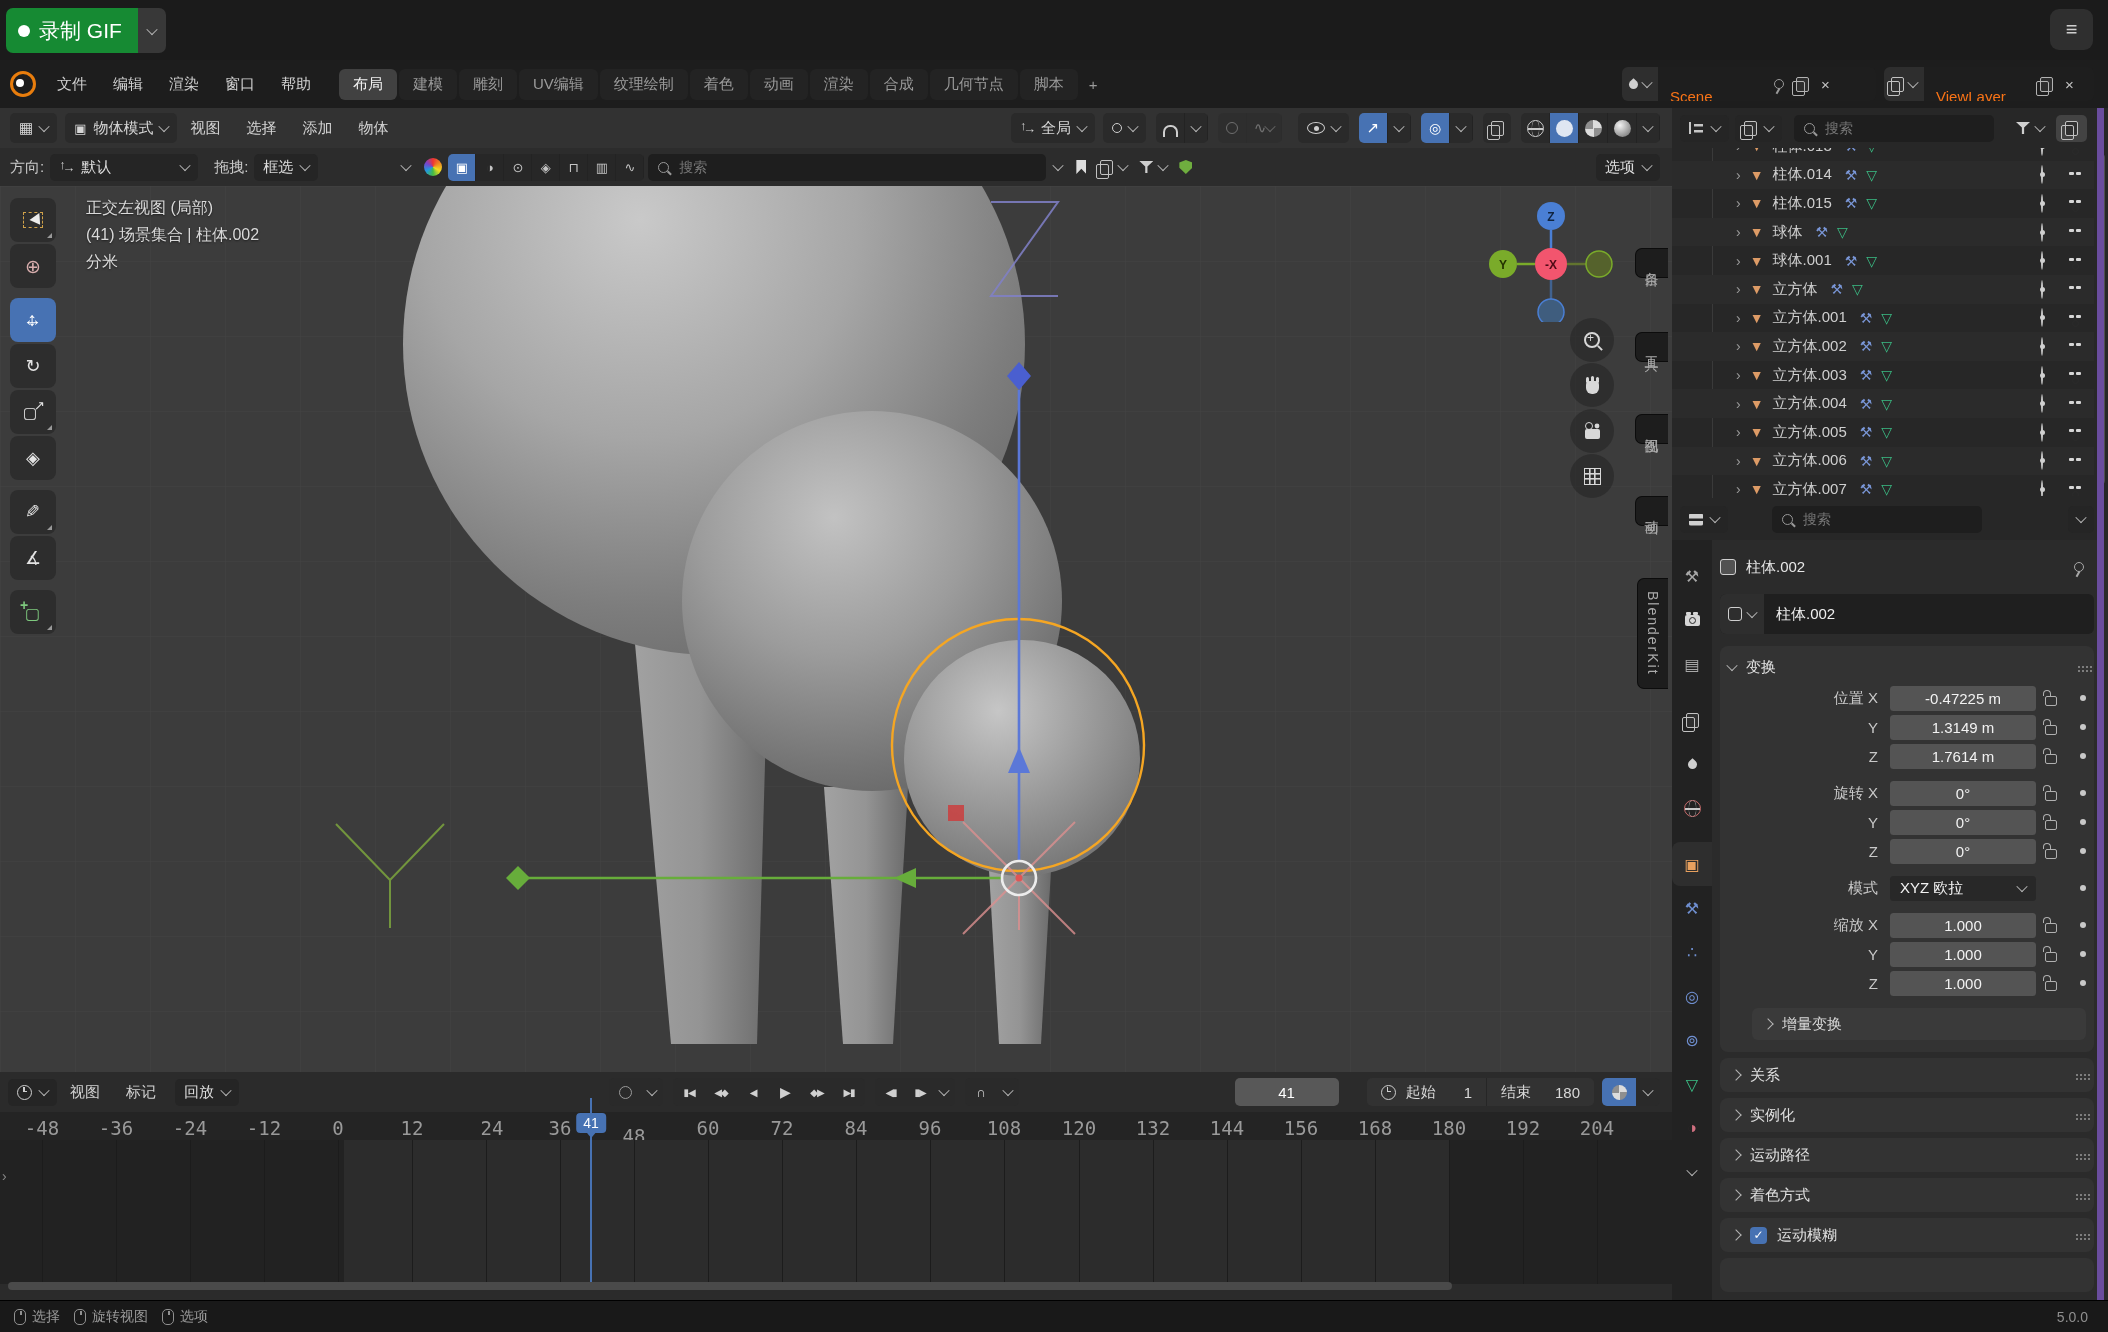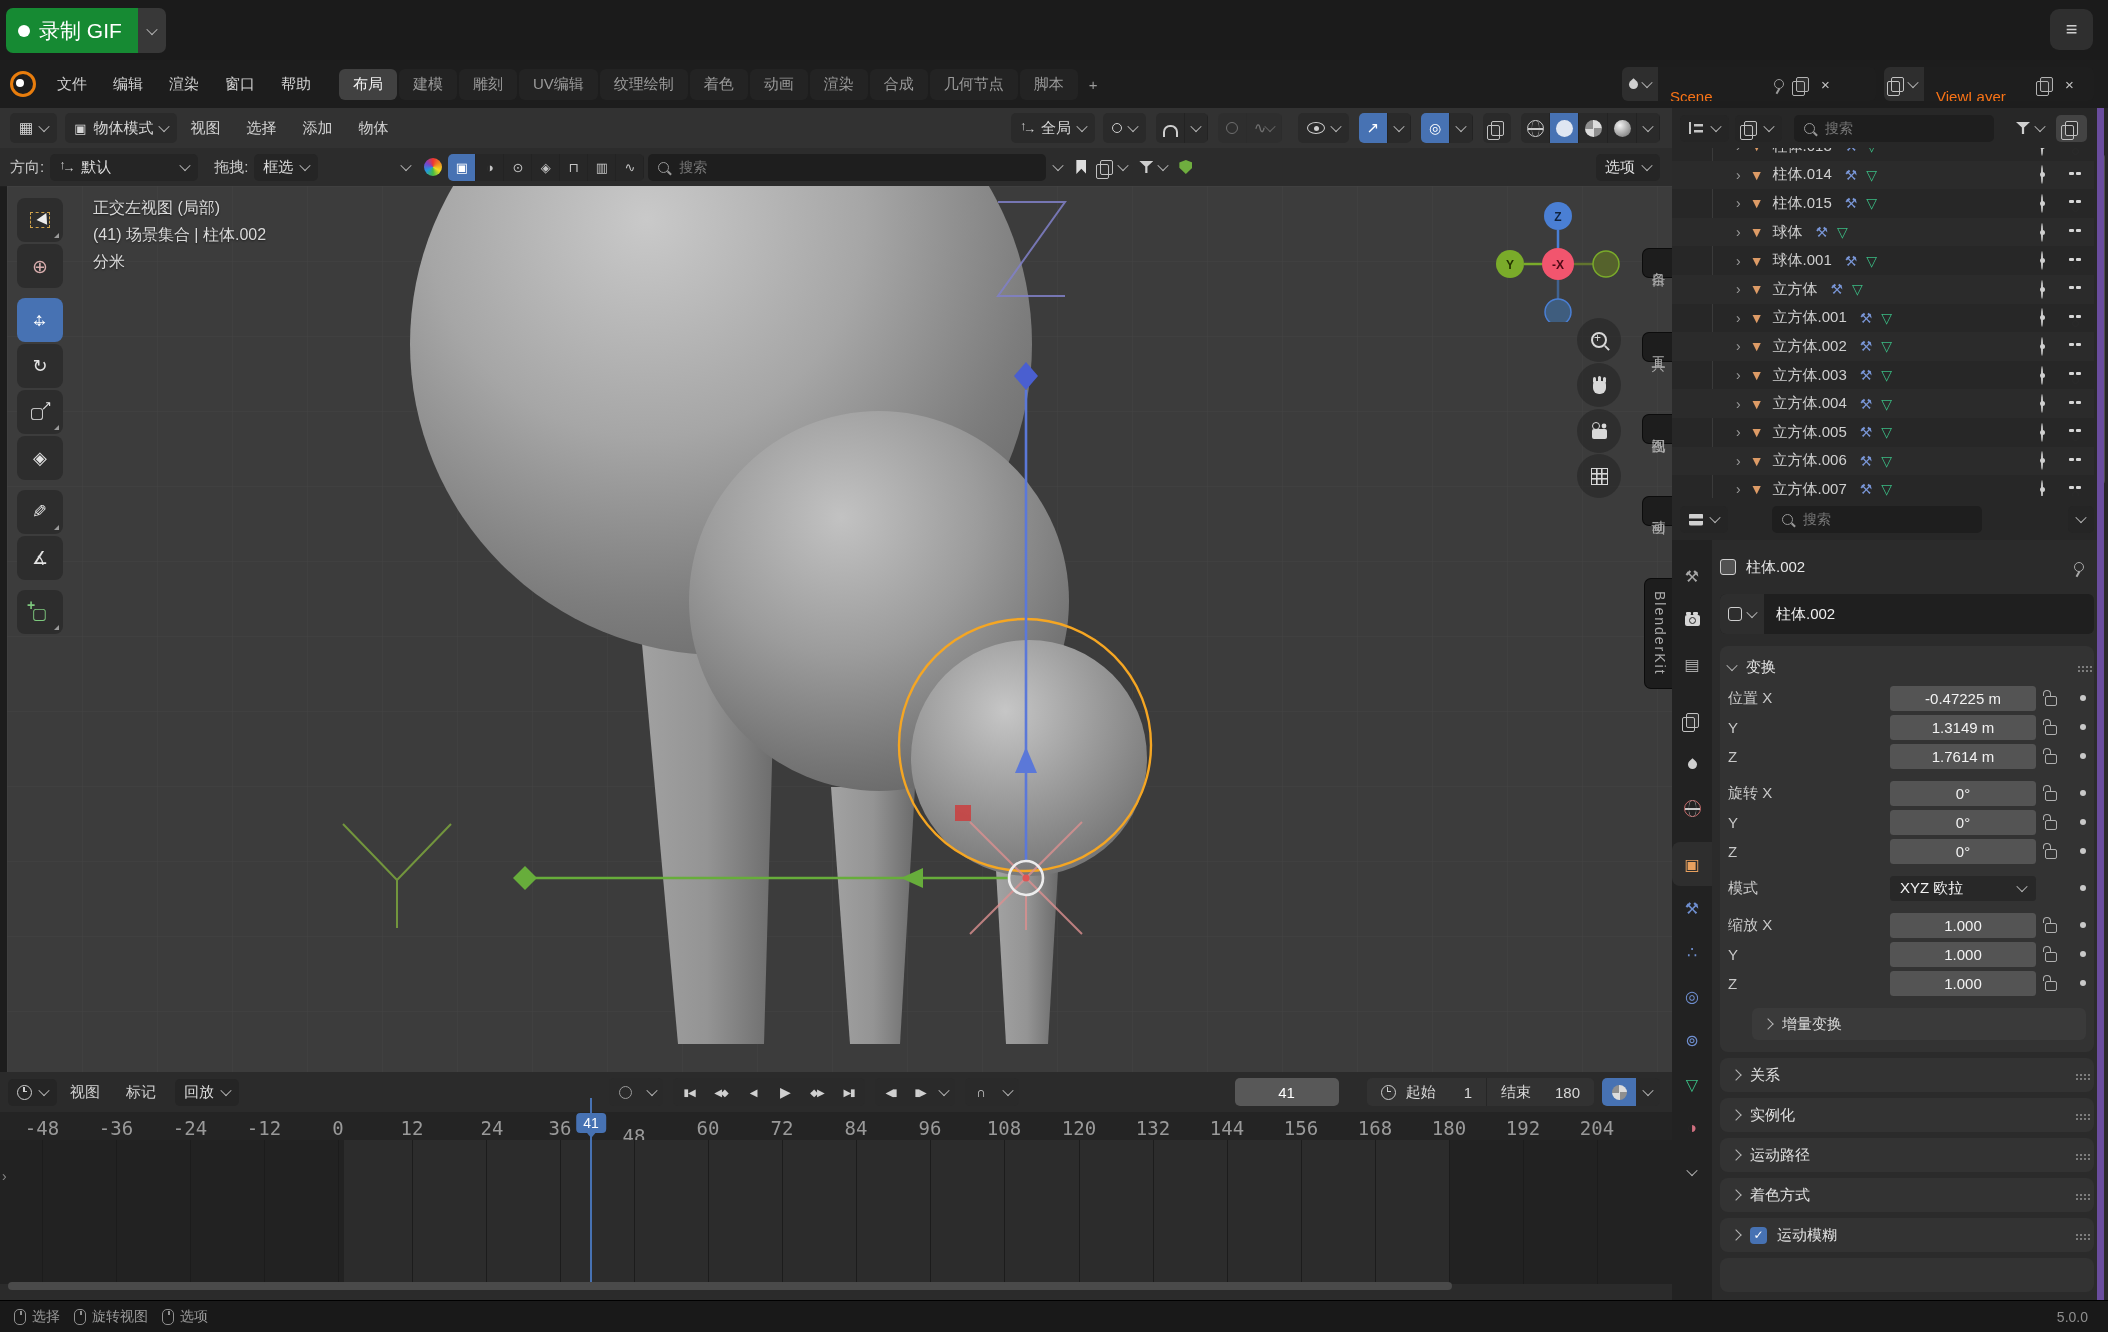--- a/index.html
+++ b/index.html
@@ -85,21 +85,21 @@
   
   #tools{left:0;top:148px;width:1672px;height:38px;background:#2c2c2c;border-bottom:1px solid #202020;display:flex;align-items:center;}
   .lbl{color:#c9c9c9;margin-left:10px;}
   .dd{height:27px;background:#252525;border-radius:5px;display:flex;align-items:center;gap:8px;padding:0 9px;margin-left:6px;color:#dcdcdc;}
   .mini-tgl{width:27px;height:27px;display:flex;align-items:center;justify-content:center;background:#272727;color:#c5c5c5;font-size:13px;}
   .mini-tgl.on{background:#4772b3;color:#fff;}
   .search-box{height:27px;background:#1e1e1e;border-radius:5px;display:flex;align-items:center;gap:8px;padding:0 10px;}
   .search-box input{background:transparent;border:none;outline:none;color:#cfcfcf;font-family:inherit;font-size:14px;width:100%;}
   .search-box input::placeholder{color:#767676;}
   
-  #viewport{left:7px;top:186px;width:1672px;height:1090px;background:#000000;overflow:hidden;}
+  #viewport{left:0;top:186px;width:1672px;height:1090px;background:#000000;overflow:hidden;}
   .ov-text{left:86px;top:8px;color:#dadada;font-size:16px;line-height:27px;text-shadow:0 1px 2px rgba(0,0,0,.5);}
   .tb{left:10px;top:12px;display:flex;flex-direction:column;gap:10px;}
   .tb-group{display:flex;flex-direction:column;gap:2px;}
   .tb-btn{width:46px;height:44px;background:#2b2b2bdd;border-radius:8px;display:flex;align-items:center;justify-content:center;position:relative;color:#e3e3e3;font-size:18px;}
   .tb-btn.active{background:#4772b3;}
   .tb-btn.has-opt::after{content:"";position:absolute;right:4px;bottom:4px;border-left:5px solid transparent;border-bottom:5px solid #9a9a9a;}
   .tb-selbox{width:18px;height:14px;border:1.6px dashed #cfa14a;position:relative;}
   .tb-selbox::after{content:"";position:absolute;right:-3px;bottom:-4px;width:0;height:0;border:6px solid transparent;border-top:10px solid #ececec;transform:rotate(-35deg);}
   .ic-move{position:relative;width:20px;height:20px;}
   .ic-move::before{content:"↔";position:absolute;left:0px;top:-1px;font-size:19px;color:#fff;}
@@ -151,21 +151,21 @@
   .crumb{display:flex;align-items:center;gap:10px;height:34px;color:#e6e6e6;}
   .crumb .obx{width:14px;height:14px;border:1.6px solid #cfcfcf;border-radius:3px;background:#cfcfcf3d;flex:none;}
   .namerow{height:40px;margin-top:10px;background:#1f1f1f;border-radius:6px;display:flex;align-items:center;overflow:hidden;}
   .namerow .icb{height:100%;background:#2e2e2e;display:flex;align-items:center;gap:6px;padding:0 8px;}
   .namerow .nm{padding:0 12px;color:#efefef;}
   .panel{background:#333;border-radius:8px;margin-top:12px;padding:6px 8px 10px 8px;}
   .panel-h{display:flex;align-items:center;gap:10px;height:30px;color:#e4e4e4;}
   .panel-h .grip{margin-left:auto;margin-right:6px;}
   .t-row{display:flex;align-items:center;height:26px;margin-top:3px;}
   .t-row.gap{margin-top:11px;}
-  .t-lab{width:150px;text-align:left;color:#c9c9c9;padding-right:12px;flex:none;}
+  .t-lab{width:150px;text-align:right;color:#c9c9c9;padding-right:12px;flex:none;}
   .t-val{width:146px;height:25px;background:#545454;border-radius:3.5px;color:#f2f2f2;display:flex;align-items:center;justify-content:center;flex:none;}
   .t-val.drop{background:#282828;justify-content:space-between;padding:0 10px;width:126px;}
   .t-lock{width:30px;display:flex;justify-content:center;flex:none;}
   .t-dot{width:34px;display:flex;justify-content:center;flex:none;}
   .delta{margin:12px 0 2px 24px;background:#3a3a3a;border-radius:6px;height:32px;display:flex;align-items:center;gap:10px;padding:0 12px;color:#dcdcdc;}
   .cpanel{background:#333;border-radius:8px;margin-top:6px;height:34px;display:flex;align-items:center;gap:10px;padding:0 12px;color:#e0e0e0;}
   .cpanel .grip{margin-left:auto;margin-right:4px;}
   .cbx{width:17px;height:17px;background:#4772b3;border-radius:4px;color:#fff;font-size:12px;display:flex;align-items:center;justify-content:center;flex:none;}
   
   #timeline{left:0;top:1072px;width:1672px;height:228px;background:#2b2b2b;}

